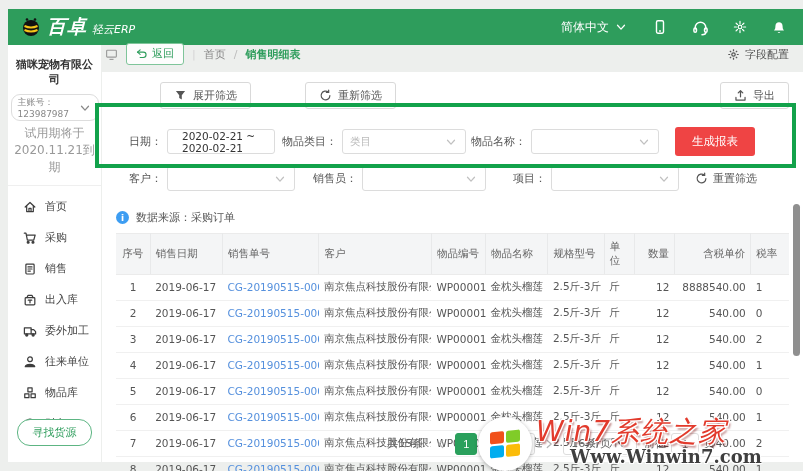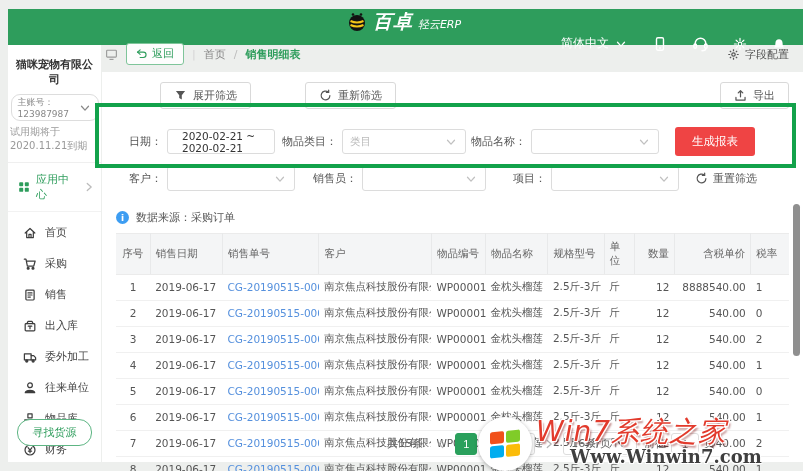--- a/index.html
+++ b/index.html
@@ -6,34 +6,34 @@
   html,body { width:803px; height:471px; }
   body {
     position:relative; overflow:hidden; background:#edefed;
     font-family:"DejaVu Sans","Liberation Sans",sans-serif;
     -webkit-font-smoothing:antialiased;
   }
   svg { display:block; }
 
   
   .topbar { position:absolute; left:8px; top:9px; right:0; height:36px; background:#2e9d5c;
-    display:flex; align-items:center; padding:0 16px 0 12px;flex-direction:column; }
+    display:flex; align-items:center; padding:0 16px 0 12px; }
   .brand { display:flex; align-items:center; color:#fff; gap:5px; }
   .brand-bold { font-size:19px; font-weight:bold; font-style:italic; letter-spacing:1px; }
   .brand-sub { font-size:11px; font-style:italic; align-self:flex-end; margin-bottom:3px; }
   .topbar-right { margin-left:auto; display:flex; align-items:center; gap:24px; color:#fff; font-size:12px; }
   .lang { display:flex; align-items:center; gap:5px; cursor:pointer; }
   .tb-icon { color:#fff; cursor:pointer; }
 
   
   .sidebar { position:absolute; left:8px; top:45px; width:93px; bottom:9px; background:#fff; }
   .side-company { padding:12px 4px 2px; font-size:11px; font-weight:bold; color:#333; text-align:center; }
   .account-pill { margin:5px auto 4px; width:fit-content; max-width:88px; border:1px solid #ddd; border-radius:9px;
     font-size:9px; color:#888; padding:1px 6px; display:flex; align-items:center; gap:2px; cursor:pointer; }
-  .trial { font-size:10px; color:#999; padding:0 2px 9px; border-bottom:1px solid #efefef; }
+  .trial { font-size:12px; color:#999; text-align:center; padding:0 2px 9px; border-bottom:1px solid #efefef; }
   .app-center { display:flex; align-items:center; gap:5px; padding:9px 5px 9px 9px; color:#2e9d5c; font-size:11px;
     border-bottom:1px solid #f2f2f2; cursor:pointer; }
   .app-center .chev { margin-left:auto; color:#bbb; }
   .menu { padding-top:5px; }
   .menu-item { display:flex; align-items:center; gap:8px; padding:8px 4px 8px 15px; font-size:11px; color:#444; cursor:pointer; }
   .menu-item .mi-icon { color:#3d3d3d; display:flex; }
   .menu-item.active, .menu-item.active .mi-icon { color:#2e9d5c; }
   .find-supply { position:absolute; bottom:16px; left:9px; right:9px; border:1px solid #5db583; color:#2e9d5c;
     border-radius:13px; text-align:center; font-size:11px; padding:5px 0; background:#fff; cursor:pointer; }
 
@@ -175,36 +175,20 @@
   <div class="side-company">猫咪宠物有限公司</div>
   <div class="account-pill">
     <span>主账号：123987987</span>
     <span>
         <svg width="14" height="14" viewBox="0 0 16 16" fill="none" stroke="currentColor" stroke-width="1.4" stroke-linecap="round" stroke-linejoin="round">
           <polyline points="4,6 8,10.5 12,6"></polyline>
         </svg>
       </span>
   </div>
   <div class="trial">试用期将于2020.11.21到期</div>
-  <div class="app-center">
-    <span class="mi-icon">
-        <svg width="14" height="14" viewBox="0 0 16 16" fill="currentColor">
-          <rect x="2.5" y="2.5" width="4.6" height="4.6" rx="1"></rect>
-          <rect x="8.9" y="2.5" width="4.6" height="4.6" rx="1"></rect>
-          <rect x="2.5" y="8.9" width="4.6" height="4.6" rx="1"></rect>
-          <rect x="8.9" y="8.9" width="4.6" height="4.6" rx="1"></rect>
-        </svg>
-      </span>
-    <span>应用中心</span>
-    <span class="chev">
-        <svg width="14" height="14" viewBox="0 0 16 16" fill="none" stroke="currentColor" stroke-width="1.4" stroke-linecap="round" stroke-linejoin="round">
-          <polyline points="6,4 10.5,8 6,12"></polyline>
-        </svg>
-      </span>
-  </div>
   <div class="menu">
   <div class="menu-item">
     <span class="mi-icon">
           <svg width="14" height="14" viewBox="0 0 16 16" fill="none" stroke="currentColor" stroke-width="1.4" stroke-linecap="round" stroke-linejoin="round">
             <path d="M2.5 8 L8 2.8 L13.5 8"></path>
             <path d="M4.2 7 V13.2 H11.8 V7"></path>
             <path d="M6.8 13 V9.5 H9.2 V13"></path>
           </svg>
         </span>
     <span class="mi-label">首页</span>

